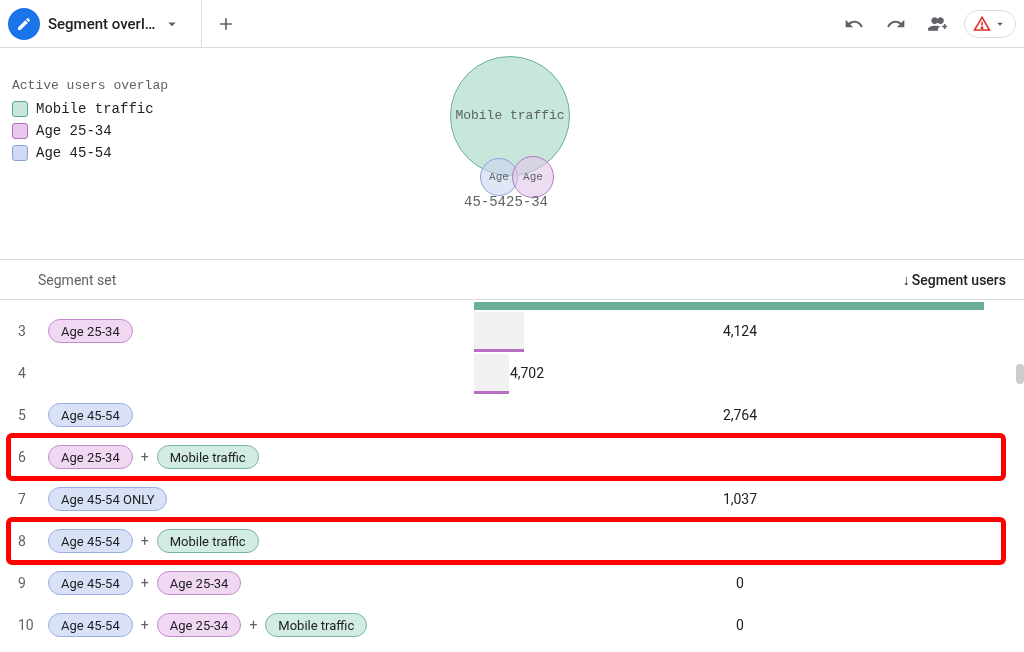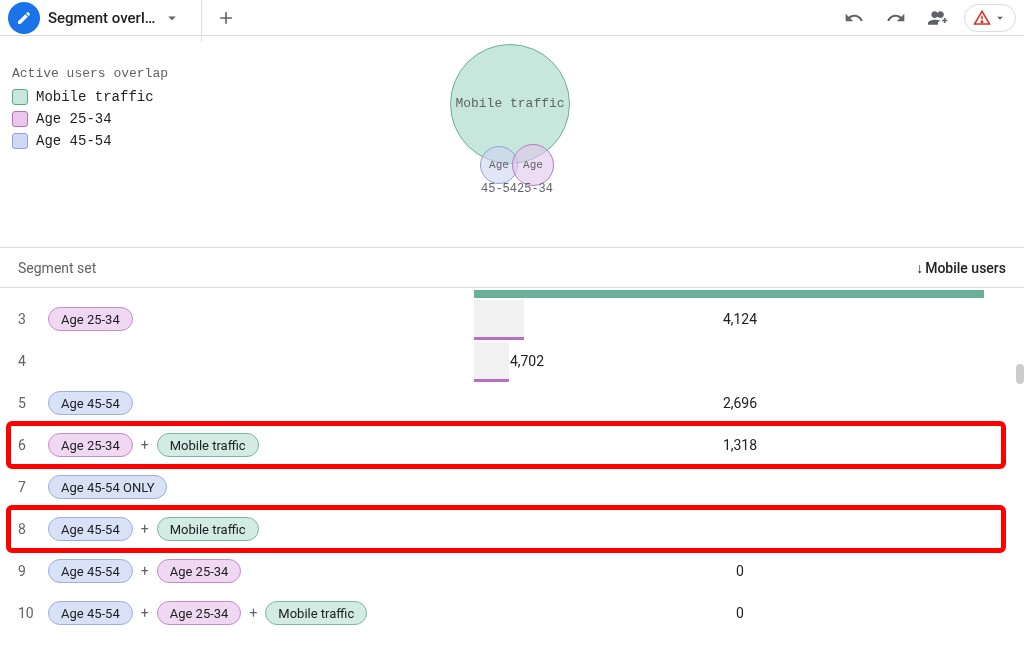--- a/index.html
+++ b/index.html
@@ -1,19 +1,19 @@
 <!DOCTYPE html>
 <html><head>
 <meta charset="utf-8">
 <style>
   * { box-sizing: border-box; margin: 0; padding: 0; }
   body { font-family: 'Google Sans', Roboto, Arial, sans-serif; font-size: 14px; color: #202124; background: #fff; width: 1024px; height: 652px; overflow: hidden; position: relative; }
 
   
-  .header { display: flex; align-items: center; height: 36px; border-bottom: 1px solid #dadce0; padding: 0 8px; }
+  .header { display: flex; align-items: center; height: 48px; border-bottom: 1px solid #dadce0; padding: 0 8px; }
   .header-left { display: flex; align-items: center; gap: 8px; }
   .pencil-badge { width: 32px; height: 32px; border-radius: 50%; background: #1a73e8; display: flex; align-items: center; justify-content: center; }
   .pencil-badge svg { width: 16px; height: 16px; fill: #fff; }
   .tab-title { font-weight: 500; font-size: 15px; max-width: 130px; overflow: hidden; text-overflow: ellipsis; white-space: nowrap; }
   .dropdown-arrow { fill: #5f6368; }
   .add-tab { width: 48px; height: 48px; display: flex; align-items: center; justify-content: center; border-left: 1px solid #dadce0; margin-left: 12px; cursor: pointer; }
   .add-tab svg { width: 20px; height: 20px; fill: #5f6368; }
   .header-right { margin-left: auto; display: flex; align-items: center; gap: 10px; }
   .icon-btn { width: 32px; height: 32px; display: flex; align-items: center; justify-content: center; cursor: pointer; border-radius: 4px; }
   .icon-btn svg { width: 20px; height: 20px; fill: #5f6368; }
@@ -27,25 +27,25 @@
   .legend-item { display: flex; align-items: center; gap: 8px; margin-bottom: 6px; font-size: 14px; }
   .swatch { width: 16px; height: 16px; border-radius: 3px; border: 1px solid; }
   .sw-mobile { background: #c8e6dc; border-color: #5aa78f; }
   .sw-age25  { background: #eac8ee; border-color: #b76fc1; }
   .sw-age45  { background: #cfd9f5; border-color: #8ea3dc; }
 
   .venn { position: absolute; left: 450px; top: 8px; width: 200px; height: 200px; }
   .venn .big { position: absolute; width: 120px; height: 120px; border-radius: 50%; background: rgba(153,209,192,0.55); border: 1px solid #6ab096; left: 0; top: 0; display:flex; align-items:center; justify-content:center; text-align:center; font-size:13px; color:#5f6368; }
   .venn .small1 { position: absolute; width: 38px; height: 38px; border-radius:50%; background: rgba(205,213,240,0.6); border:1px solid #8ea3dc; left:30px; top:102px; display:flex;align-items:center;justify-content:center; font-size:11px; color:#5f6368;}
   .venn .small2 { position: absolute; width: 42px; height: 42px; border-radius:50%; background: rgba(225,198,233,0.6); border:1px solid #b77bc4; left:62px; top:100px; display:flex;align-items:center;justify-content:center; font-size:11px; color:#5f6368;}
-  .venn-labels { position:absolute; left:31px; top:138px; font-size:12px; color:#5f6368; white-space:nowrap; }
+  .venn-labels { position:absolute; left:14px; top:138px; font-size:14px; color:#5f6368; white-space:nowrap; }
 
   
   .table-header { display: flex; height: 40px; align-items: center; padding: 0 18px; font-size: 14px; color: #5f6368; border-bottom: 1px solid #dadce0; }
-  .col-left { flex: 0 0 456px; }
+  .col-left { flex: 0 0 456px; margin-left: 20px; }
   .col-right { flex: 1; text-align: right; display:flex; justify-content:flex-end; align-items:center; color:#202124; font-weight:500; gap:2px;}
   .sort-arrow { font-size: 14px; }
 
   
   .band { height: 8px; background: #6ab096; margin: 2px 0 0 474px; width: 510px; }
 
   
   .rows { }
   .row { display: flex; align-items: center; height: 42px; padding: 0 18px; position: relative; }
   .row-num { width: 30px; color: #5f6368; font-size: 14px; }
@@ -141,21 +141,21 @@
         <span>Age</span>
       </div>
     <div class="venn-labels">45-5425-34</div>
   </div>
 </div>
 
 <div class="table-header">
   <div class="col-left">Segment set</div>
   <div class="col-right">
     <span class="sort-arrow">↓</span>
-    <span>Mobile users</span>
+    <span>Segment users</span>
   </div>
 </div>
 
 <div class="band"></div>
 
 <div class="rows" id="rows">
     <div class="row">
       <div class="row-num">3</div>
       <div class="row-segments">
         <span class="chip chip-age25">Age 25-34</span>
@@ -172,37 +172,37 @@
         <div class="bar-fill" style="width: 35px;"></div>
         <div class="bar-under" style="width: 35px; background: rgb(183, 111, 193);"></div>
       </div>
       <div class="row-value">4,702</div>
     </div>
     <div class="row">
       <div class="row-num">5</div>
       <div class="row-segments">
         <span class="chip chip-age45">Age 45-54</span>
       </div>
-      <div class="row-value">2,696</div>
+      <div class="row-value">2,764</div>
     </div>
     <div class="row">
       <div class="row-num">6</div>
       <div class="row-segments">
         <span class="chip chip-age25">Age 25-34</span>
         <span class="plus">+</span>
         <span class="chip chip-mobile">Mobile traffic</span>
       </div>
-      <div class="row-value">1,318</div>
       <div class="hl" style="top: -3px;"></div>
     </div>
     <div class="row">
       <div class="row-num">7</div>
       <div class="row-segments">
         <span class="chip chip-age45">Age 45-54 ONLY</span>
       </div>
+      <div class="row-value">1,037</div>
     </div>
     <div class="row">
       <div class="row-num">8</div>
       <div class="row-segments">
         <span class="chip chip-age45">Age 45-54</span>
         <span class="plus">+</span>
         <span class="chip chip-mobile">Mobile traffic</span>
       </div>
       <div class="hl" style="top: -3px;"></div>
     </div>

